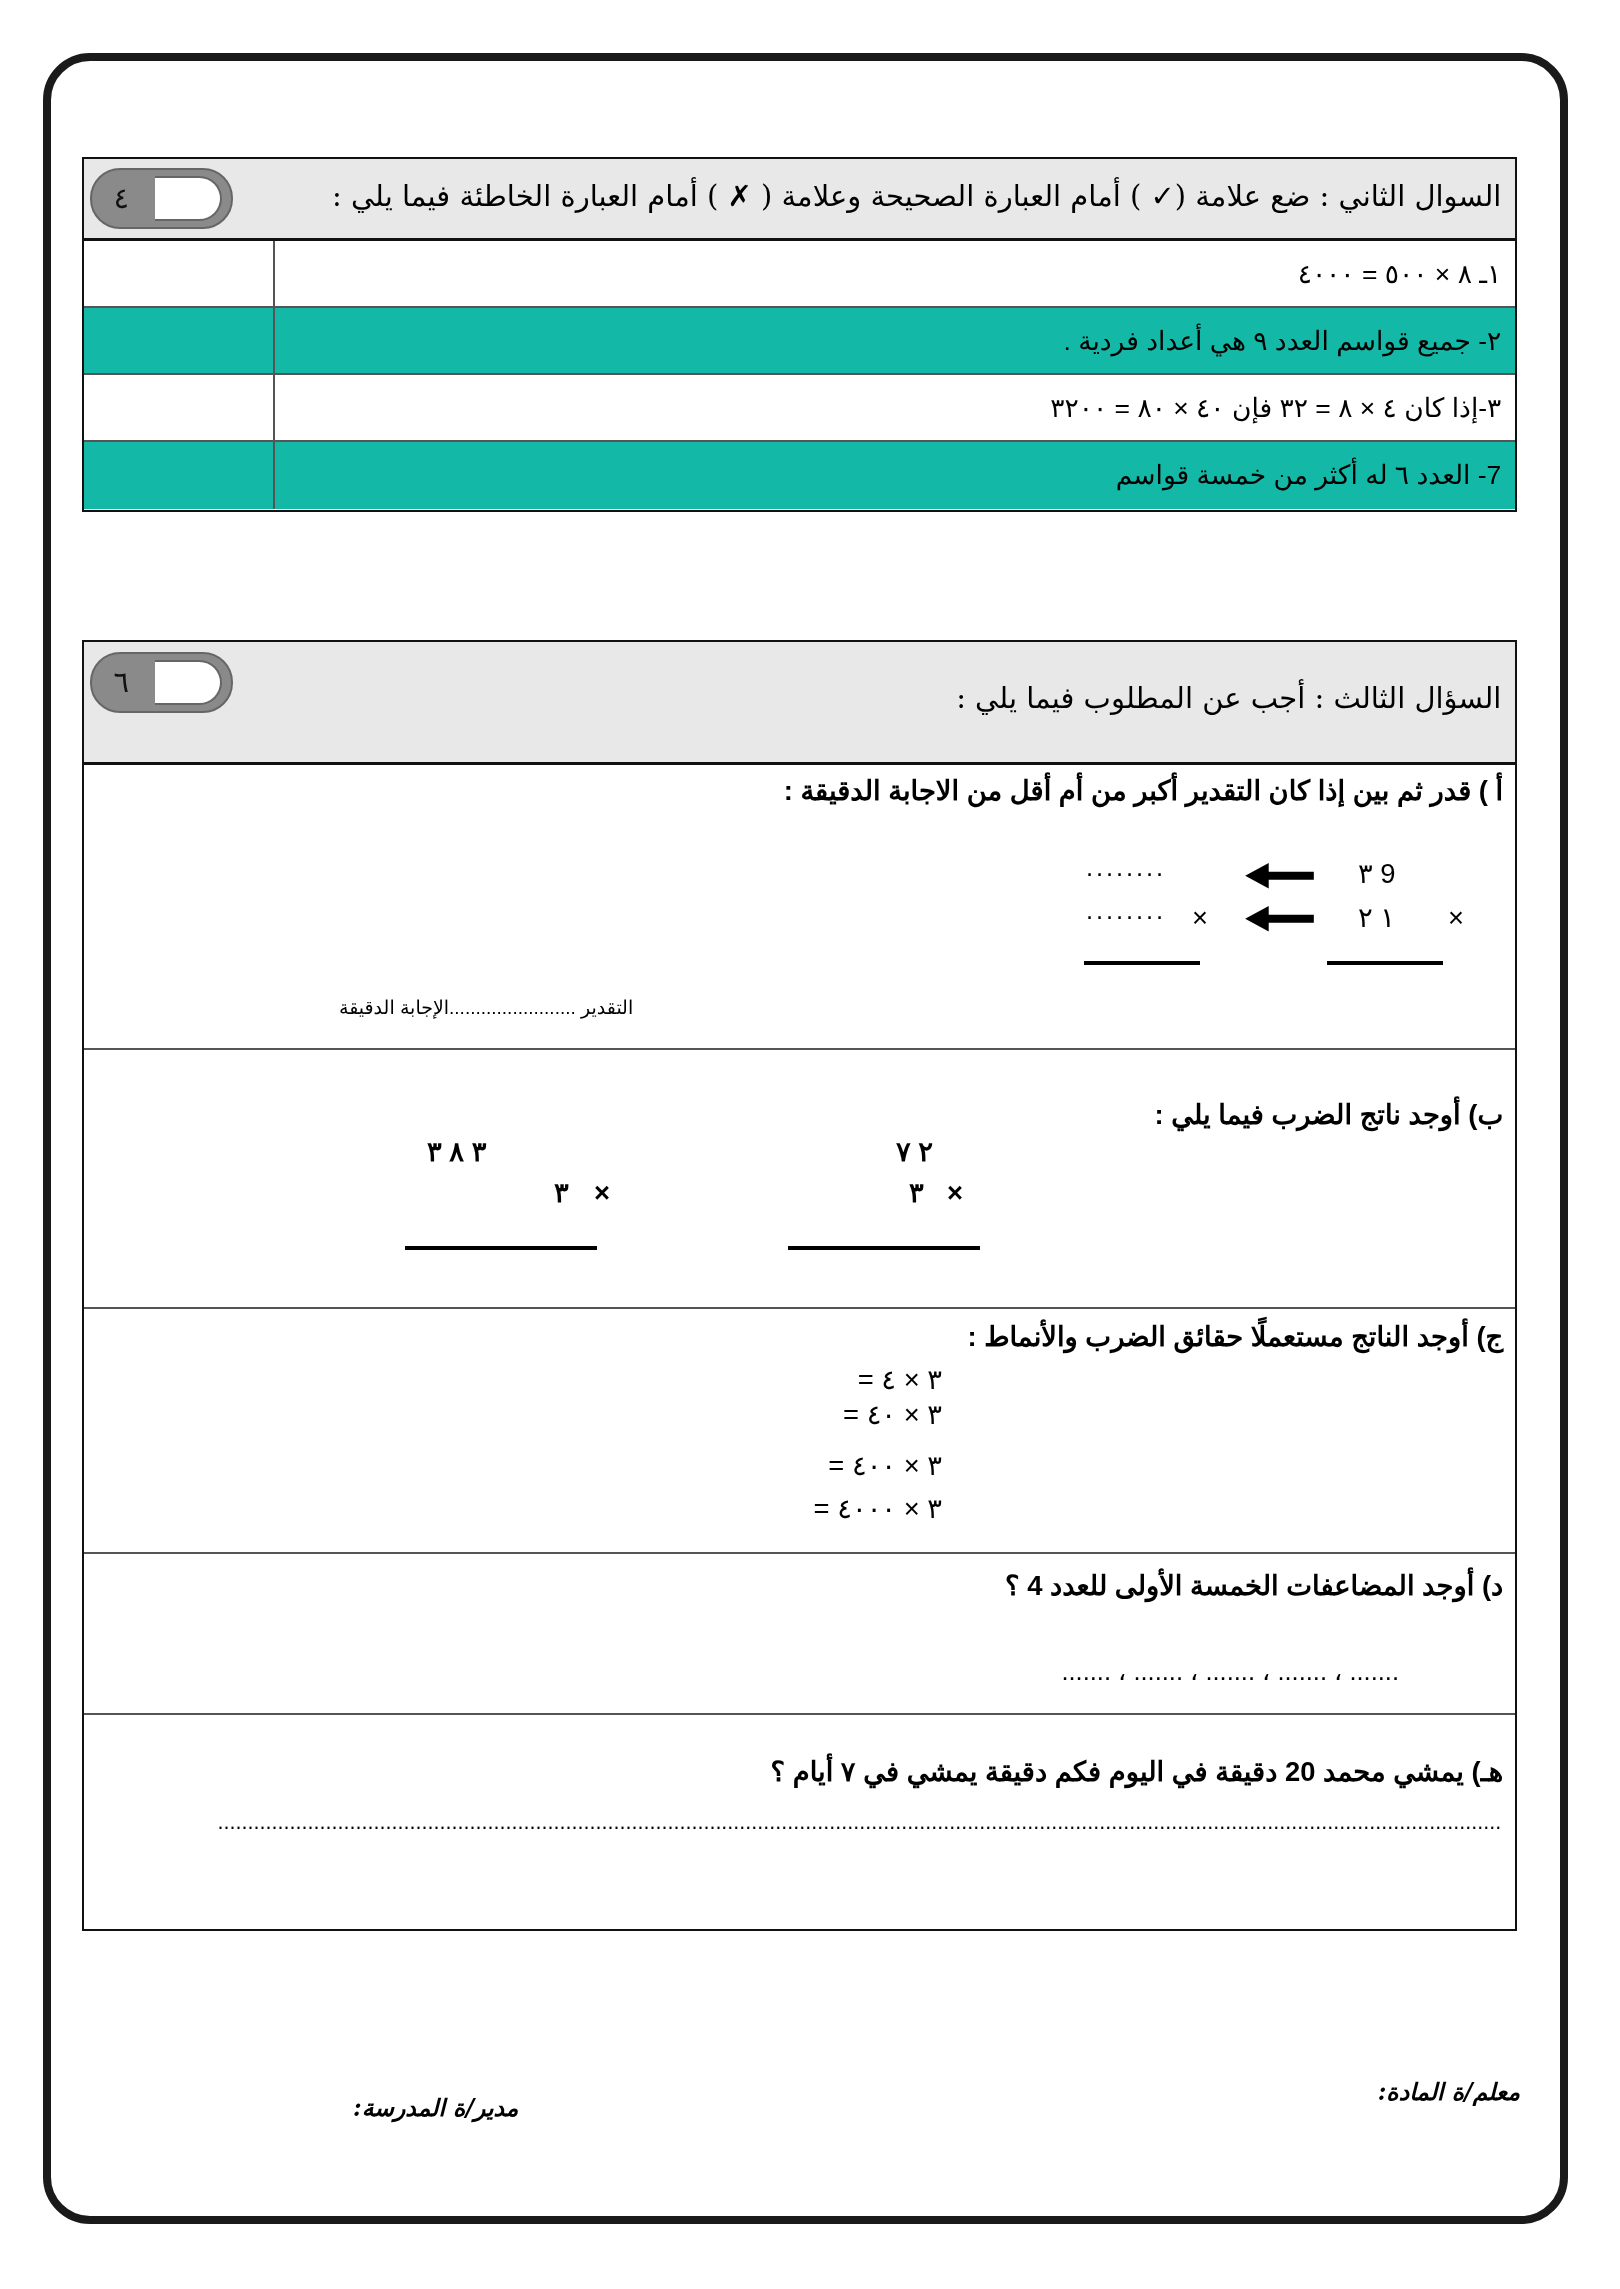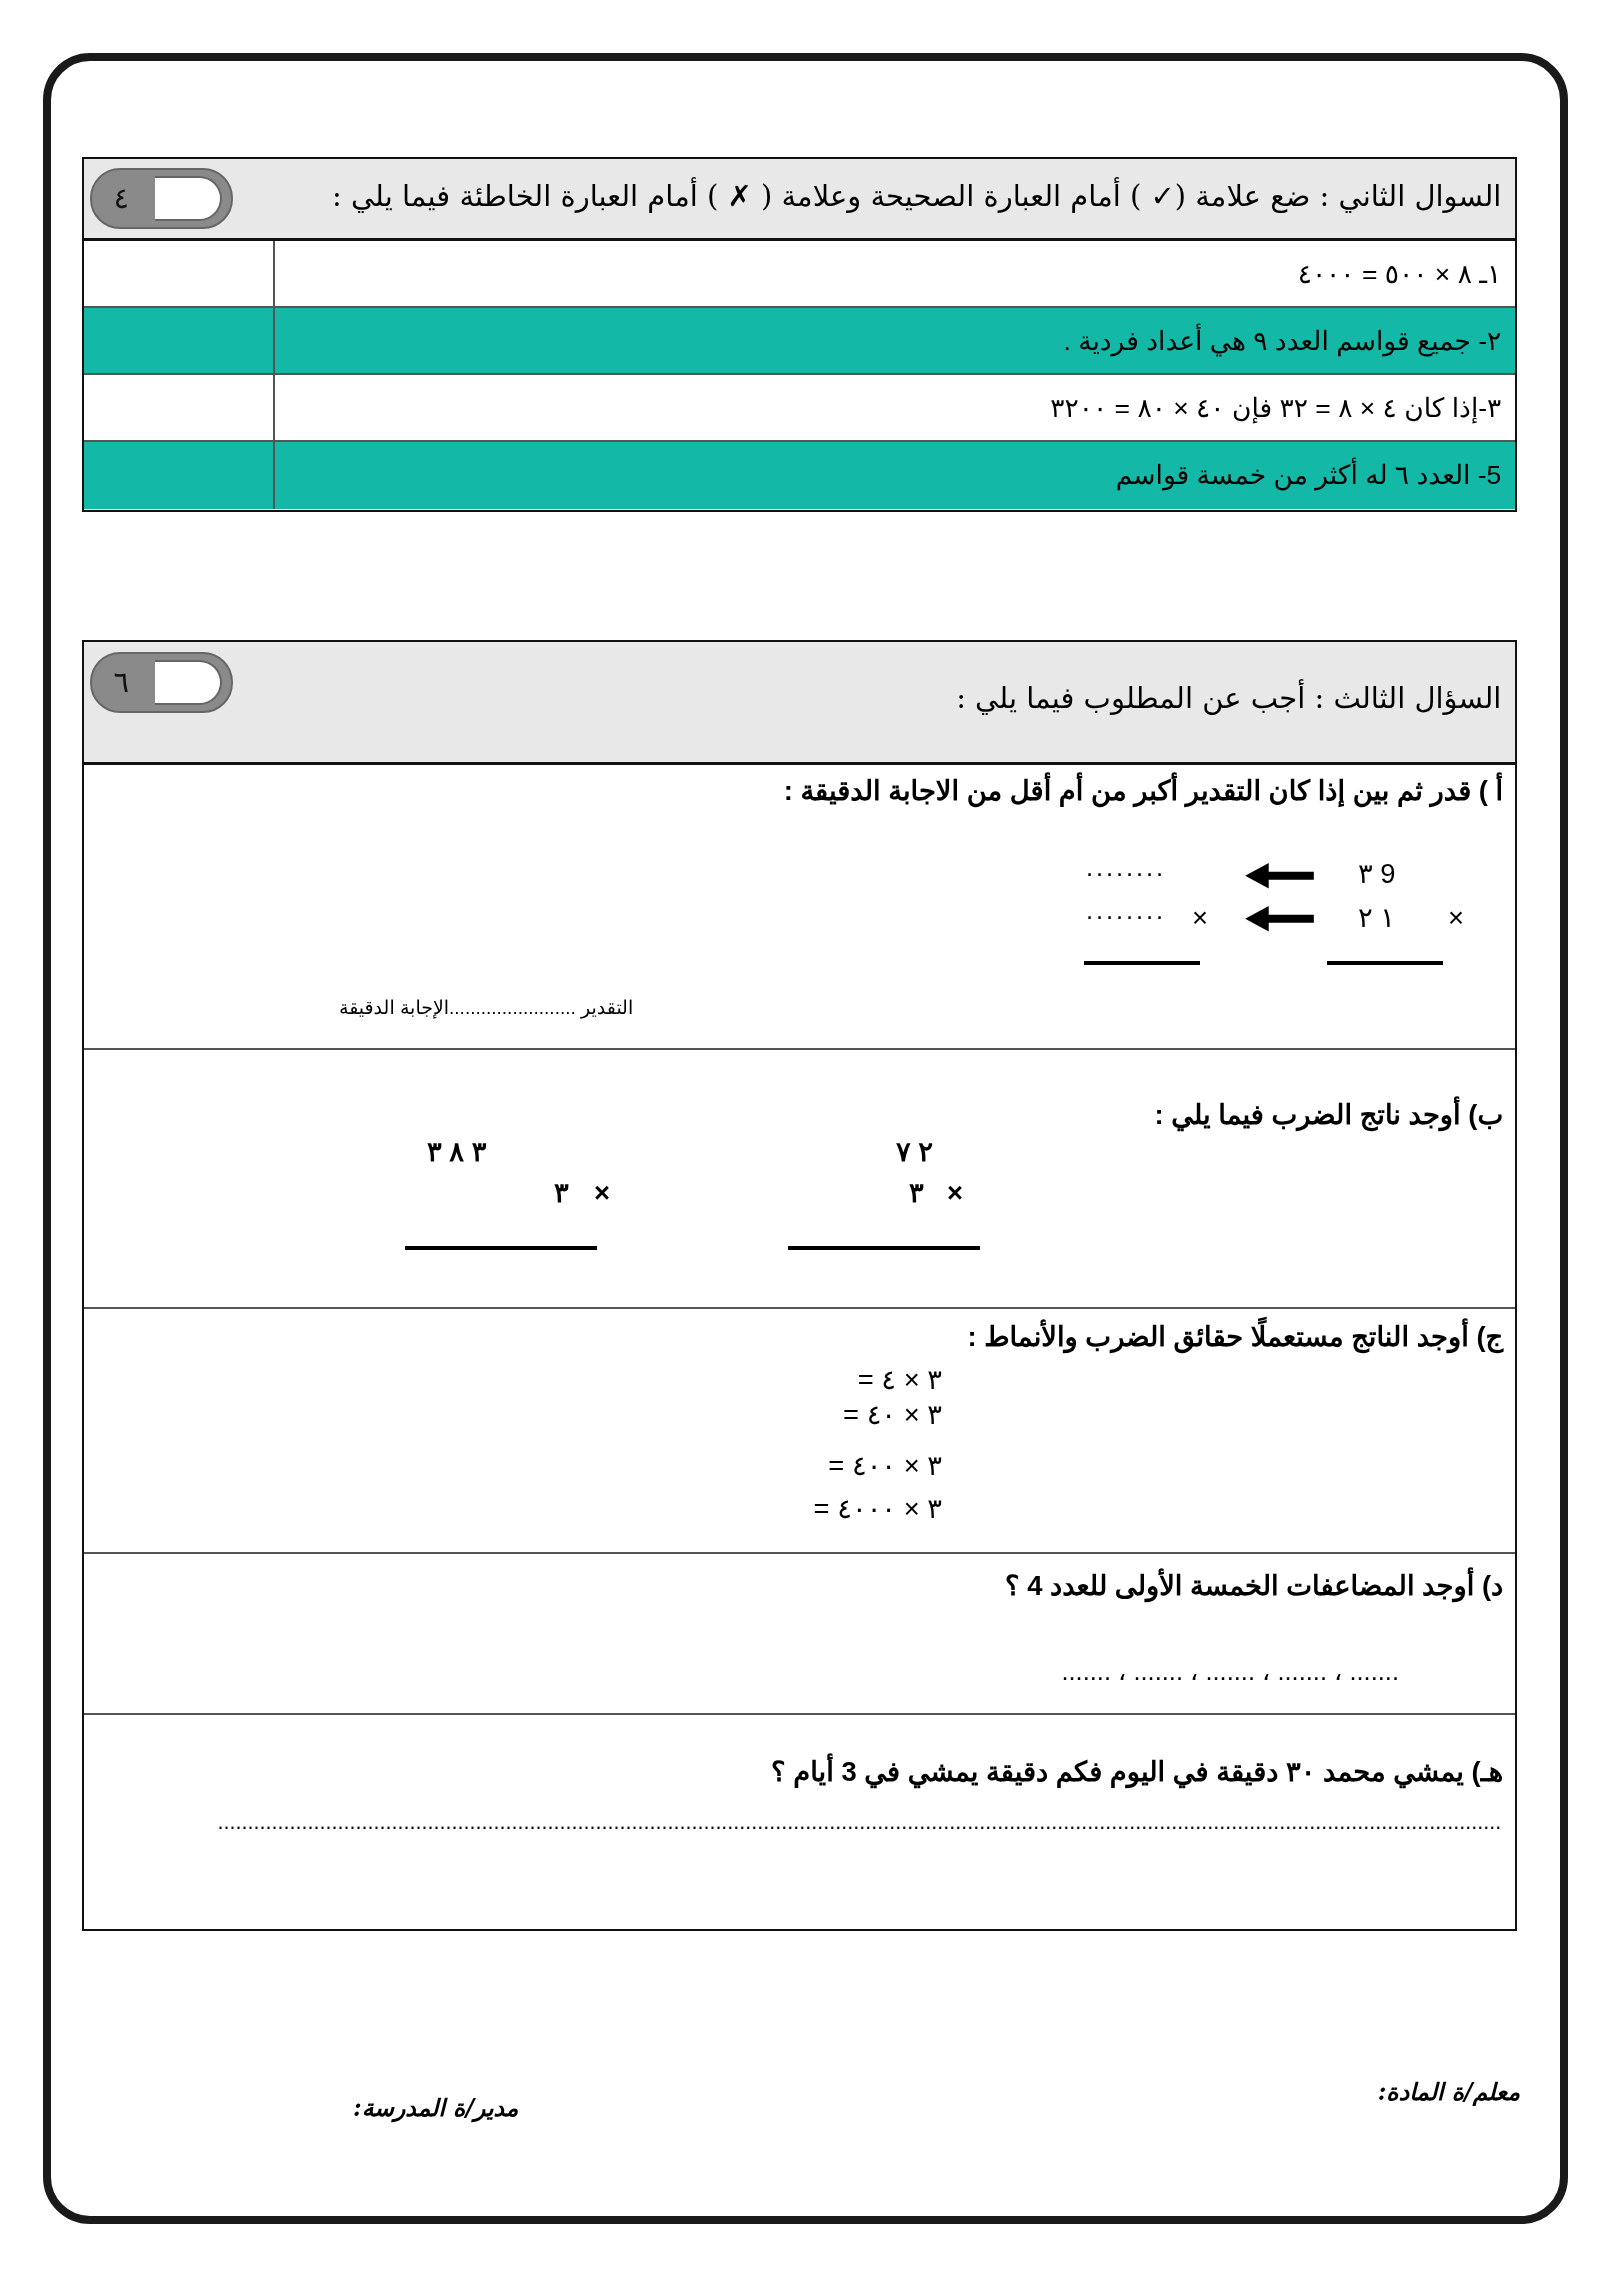--- a/index.html
+++ b/index.html
@@ -50,21 +50,21 @@
     </div>
     <div class="tf-row alt">
       <span class="tf-text">٢- جميع قواسم العدد ٩ هي أعداد فردية .</span>
       <span class="tf-answer"></span>
     </div>
     <div class="tf-row">
       <span class="tf-text">٣-إذا كان ٤ × ٨ = ٣٢ فإن ٤٠ × ٨٠ = ٣٢٠٠</span>
       <span class="tf-answer"></span>
     </div>
     <div class="tf-row alt">
-      <span class="tf-text">5-  العدد ٦ له أكثر من خمسة قواسم</span>
+      <span class="tf-text">7-  العدد ٦ له أكثر من خمسة قواسم</span>
       <span class="tf-answer"></span>
     </div>
   </div>
 </div>
 
 <div class="box" style="top:640px;height:1291px;">
   <div class="q-header" style="height:123px;">
     <div class="score-pill" style="top:9.8px;">
       <span class="num">٦</span>
       <span class="blank"></span>
@@ -110,20 +110,20 @@
     <span class="mono" style="right:573px;top:141px;">٣  ×  ٤٠٠ =</span>
     <span class="mono" style="right:573px;top:184px;">٣  ×  ٤٠٠٠ =</span>
   </div>
 
   <div class="section" style="height:161px;">
     <div class="sec-title" style="top:15.7px;">د) أوجد المضاعفات  الخمسة الأولى للعدد 4 ؟</div>
     <span class="dots" style="right:116px;top:102px;">....... ، ....... ، ....... ، ....... ، .......</span>
   </div>
 
   <div class="section" style="height:208px;">
-    <div class="sec-title" style="top:41px;">هـ) يمشي محمد ٣٠ دقيقة في اليوم فكم دقيقة يمشي في 3 أيام  ؟</div>
+    <div class="sec-title" style="top:41px;">هـ) يمشي محمد 20 دقيقة في اليوم فكم دقيقة يمشي في ٧ أيام  ؟</div>
     <span class="dots" style="left:78px;right:13.7px;top:94px;overflow:hidden;letter-spacing:0px;font-size:21.6px;">......................................................................................................................................................................................................................</span>
   </div>
 </div>
 
 <span class="footer-label" style="right:100px;top:2078px;">معلم/ة المادة:</span>
 <span class="footer-label" style="left:353px;top:2078px;margin-top:16px;">مدير/ة المدرسة:</span>
 
 
 </body></html>

